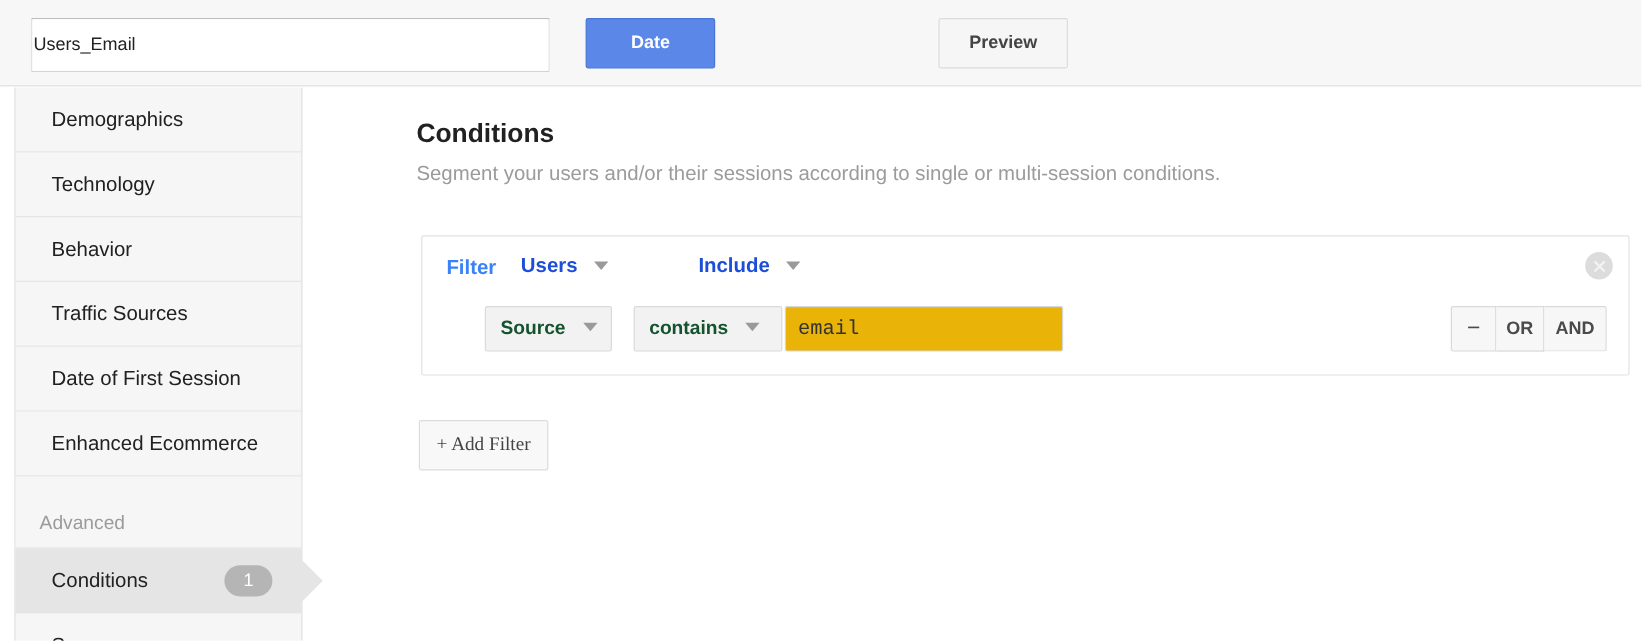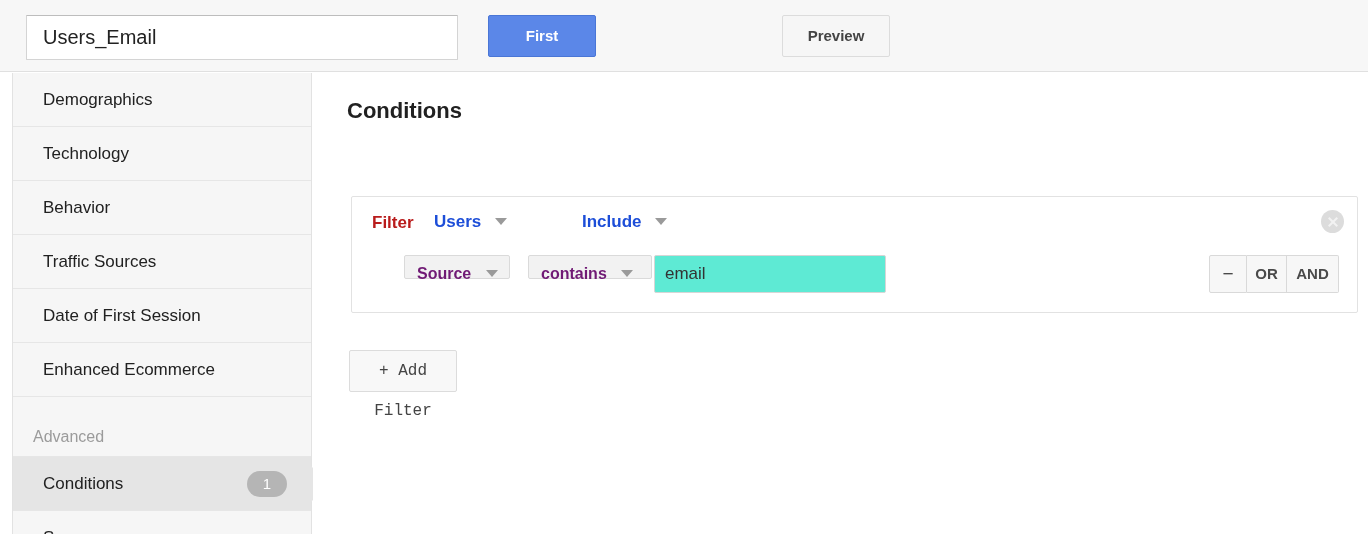--- a/index.html
+++ b/index.html
@@ -21,23 +21,23 @@
     background: #f7f7f7;
     border-bottom: 1px solid #e0e0e0;
   }
   #name-input {
     position: absolute; left: 26px; top: 15px;
     width: 432px; height: 45px;
     background: #ffffff;
     border: 1px solid #d4d4d4;
     border-top-color: #bdbdbd;
     font-family: "Liberation Sans", sans-serif;
-    font-size: 20px;
+    font-size: 15px;
     color: #222;
-    padding: 0 16px;
+    padding: 0 1px;
     outline: none;
     border-radius: 1px;
   }
   .hbtn {
     position: absolute; top: 15px;
     height: 42px;
     font-family: "Liberation Sans", sans-serif;
     font-size: 15px;
     font-weight: bold;
     border-radius: 2px;
@@ -61,21 +61,21 @@
   #preview-btn {
     left: 782px; width: 108px;
     background: #f6f6f6;
     border: 1px solid #dcdcdc;
     color: #444444;
   }
 
   
   #sidebar {
     position: absolute; left: 12px; top: 73px;
-    width: 300px; height: 461px;
+    width: 240px; height: 461px;
     background: #f6f6f6;
     border-left: 1px solid #e2e2e2;
     border-right: 1px solid #e2e2e2;
   }
   .side-item {
     position: relative;
     height: 54px;
     line-height: 54px;
     padding-left: 30px;
     font-size: 17px;
@@ -147,21 +147,21 @@
   
   #filter-card {
     position: absolute; left: 38px; top: 123px;
     width: 1007px; height: 117px;
     background: #ffffff;
     border: 1px solid #e2e2e2;
     border-radius: 2px;
   }
   #filter-label {
     position: absolute; left: 20px; top: 16px;
-    font-size: 17px; font-weight: bold; color: #b91c1c;
+    font-size: 17px; font-weight: bold; color: #3b82f6;
   }
   .plain-select {
     position: absolute; top: 15px;
     height: 26px;
     font-size: 17px;
     color: #1d4ed8;
     cursor: pointer;
     white-space: nowrap;
     font-weight: bold;
   }
@@ -189,43 +189,43 @@
     position: absolute;
     left: 5.5px; top: 10.5px;
     width: 12px; height: 2px;
     background: #f2f2f2;
   }
   #close-icon::before { transform: rotate(45deg); }
   #close-icon::after  { transform: rotate(-45deg); }
 
   .gbtn-select {
     position: absolute; top: 58px;
-    height: 24px;
+    height: 38px;
     background: #f2f2f2;
     border: 1px solid #dadada;
     border-radius: 2px;
     font-size: 16px;
     font-weight: bold;
-    color: #701a75;
+    color: #14532d;
     line-height: 36px;
     padding: 0 12px;
     cursor: pointer;
     white-space: nowrap;
   }
   #dimension-select { left: 52px; width: 106px; }
   #operator-select  { left: 176px; width: 124px; }
   .gbtn-select .caret { border-top-color: #9a9a9a; margin-left: 10px; }
 
   #value-input {
     position: absolute; left: 302px; top: 58px;
     width: 232px; height: 38px;
-    background: #5eead4;
+    background: #eab308;
     border: 1px solid #d6d6d6;
     border-radius: 2px;
-    font-family: Liberation Sans, sans-serif;
+    font-family: Liberation Mono, monospace;
     font-size: 17px;
     color: #333333;
     padding: 0 10px;
     outline: none;
   }
 
   #logic-group {
     position: absolute; right: 18px; top: 58px;
     height: 38px;
     display: flex;
@@ -248,37 +248,37 @@
   #minus-btn { width: 38px; font-size: 19px; font-weight: normal; }
   #or-btn    { width: 40px; }
   #and-btn   { width: 52px; }
 
   #add-filter-btn {
     position: absolute; left: 36px; top: 277px;
     width: 108px; height: 42px;
     background: #f8f8f8;
     border: 1px solid #dcdcdc;
     border-radius: 2px;
-    font-family: Liberation Mono, monospace;
+    font-family: Liberation Serif, serif;
     font-size: 16px;
     color: #444444;
     cursor: pointer;
     line-height: 40px;
     text-align: center;
     padding: 0;
   }
 </style>
 </head>
 <body>
 
 <div id="app">
 
   <div id="header">
     <input id="name-input" type="text" value="Users_Email" style="">
-    <button class="hbtn" id="save-btn">First</button>
+    <button class="hbtn" id="save-btn">Date</button>
     <button class="hbtn" id="preview-btn">Preview</button>
   </div>
 
   <div id="sidebar">
     <div class="side-item">
       <span>Demographics</span>
     </div>
     <div class="side-item">
       <span>Technology</span>
     </div>
@@ -303,20 +303,21 @@
       <span class="pointer-border"></span>
       <span class="pointer"></span>
     </div>
     <div class="side-item">
       <span>Sequences</span>
     </div>
   </div>
 
   <div id="main">
     <div id="page-title">Conditions</div>
+    <div id="page-subtitle">Segment your users and/or their sessions according to single or multi-session conditions.</div>
 
     <div id="filter-card">
       <div id="filter-label">Filter</div>
 
       <div class="plain-select" id="scope-select">
         <span>Users</span>
         <span class="caret"></span>
       </div>
 
       <div class="plain-select" id="mode-select">

